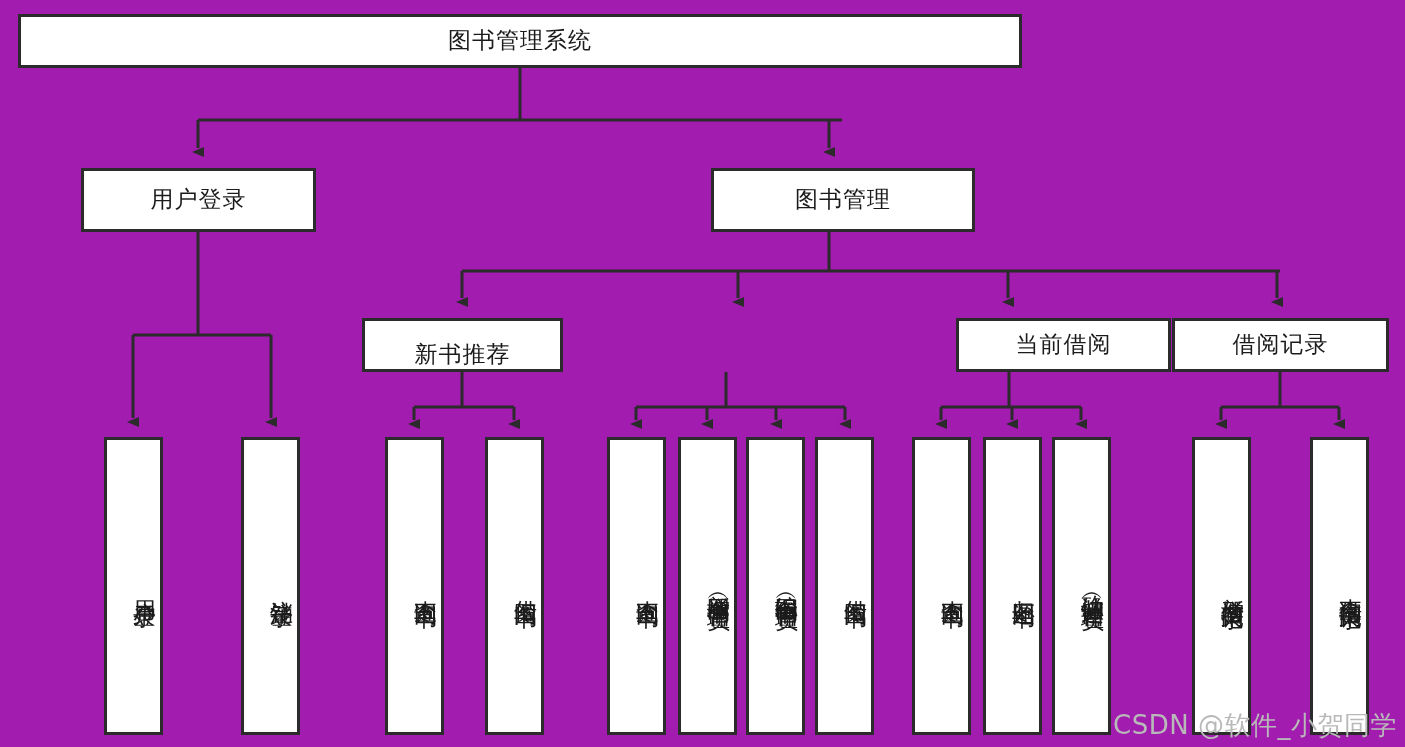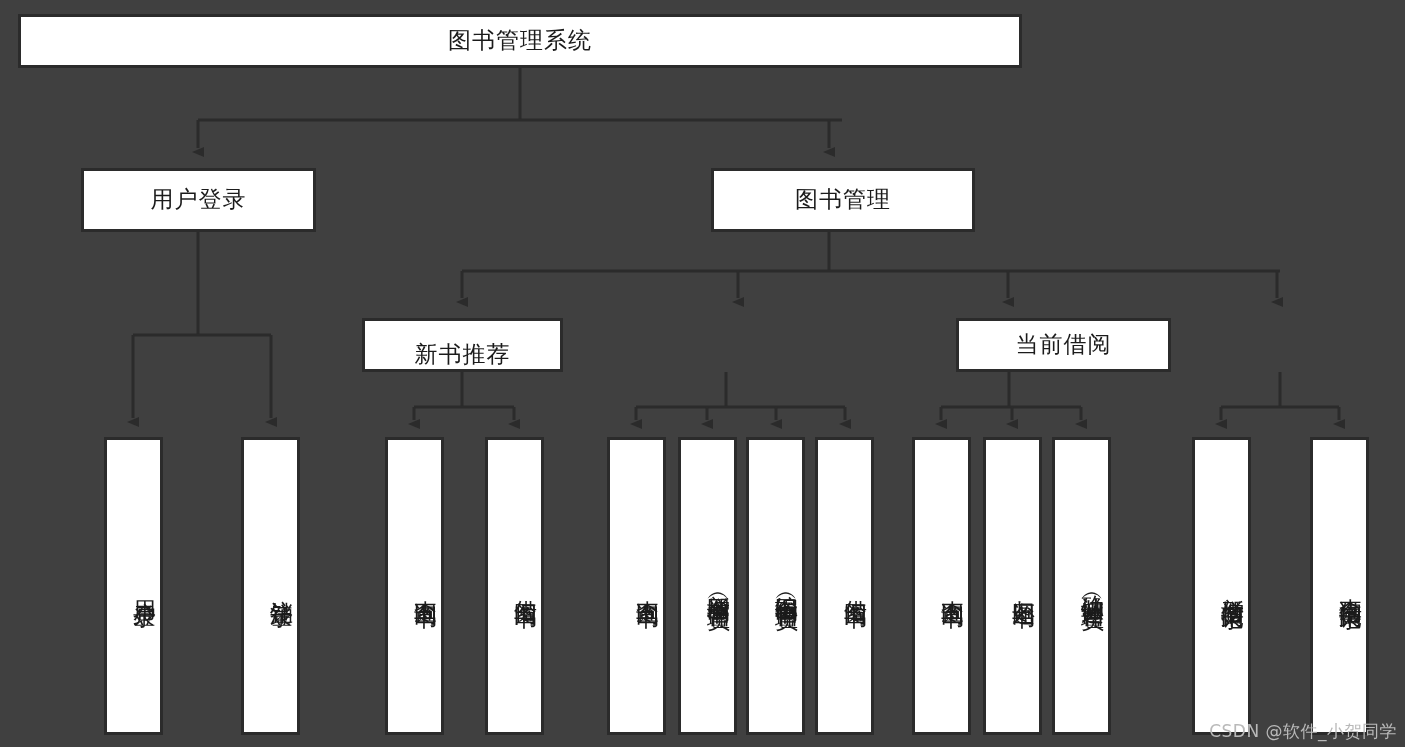--- a/index.html
+++ b/index.html
@@ -7,21 +7,21 @@
     padding: 0;
     background: #ffffff;
   }
   body {
     font-family: "DejaVu Sans", "Liberation Sans", sans-serif;
   }
   #canvas {
     position: relative;
     width: 1405px;
     height: 747px;
-    background: #404040;
+    background: #a21caf;
     overflow: hidden;
   }
   .node {
     position: absolute;
     box-sizing: border-box;
     border: 3px solid #2b2b2b;
     background: #ffffff;
     display: flex;
     align-items: center;
     justify-content: center;
@@ -64,21 +64,21 @@
     stroke-width: 3;
     fill: none;
   }
   .arrowhead {
     fill: #2b2b2b;
   }
   .watermark {
     position: absolute;
     right: 8px;
     bottom: 4px;
-    font-size: 17px;
+    font-size: 26px;
     color: #b9b9b9;
     white-space: nowrap;
     letter-spacing: 0.5px;
   }
 </style>
 </head>
 <body>
 
 <div id="canvas">
 
@@ -140,20 +140,23 @@
   <div class="node horiz" style="left:711px; top:168px; width:264px; height:64px;">
     <span>图书管理</span>
   </div>
 
   <div class="node horiz" style="left:362px; top:318px; width:201px; height:54px;align-items:flex-end;">
     <span>新书推荐</span>
   </div>
   <div class="node horiz" style="left:956px; top:318px; width:215px; height:54px;">
     <span>当前借阅</span>
   </div>
+  <div class="node horiz" style="left:1172px; top:318px; width:217px; height:54px;">
+    <span>借阅记录</span>
+  </div>
 
   <div class="node vert" style="left:104px; top:437px; width:59px; height:298px;">
     <span class="vlabel">用户登录</span>
   </div>
   <div class="node vert" style="left:241px; top:437px; width:59px; height:298px;">
     <span class="vlabel">注销登录</span>
   </div>
   <div class="node vert" style="left:385px; top:437px; width:59px; height:298px;">
     <span class="vlabel">查询图书</span>
   </div>

